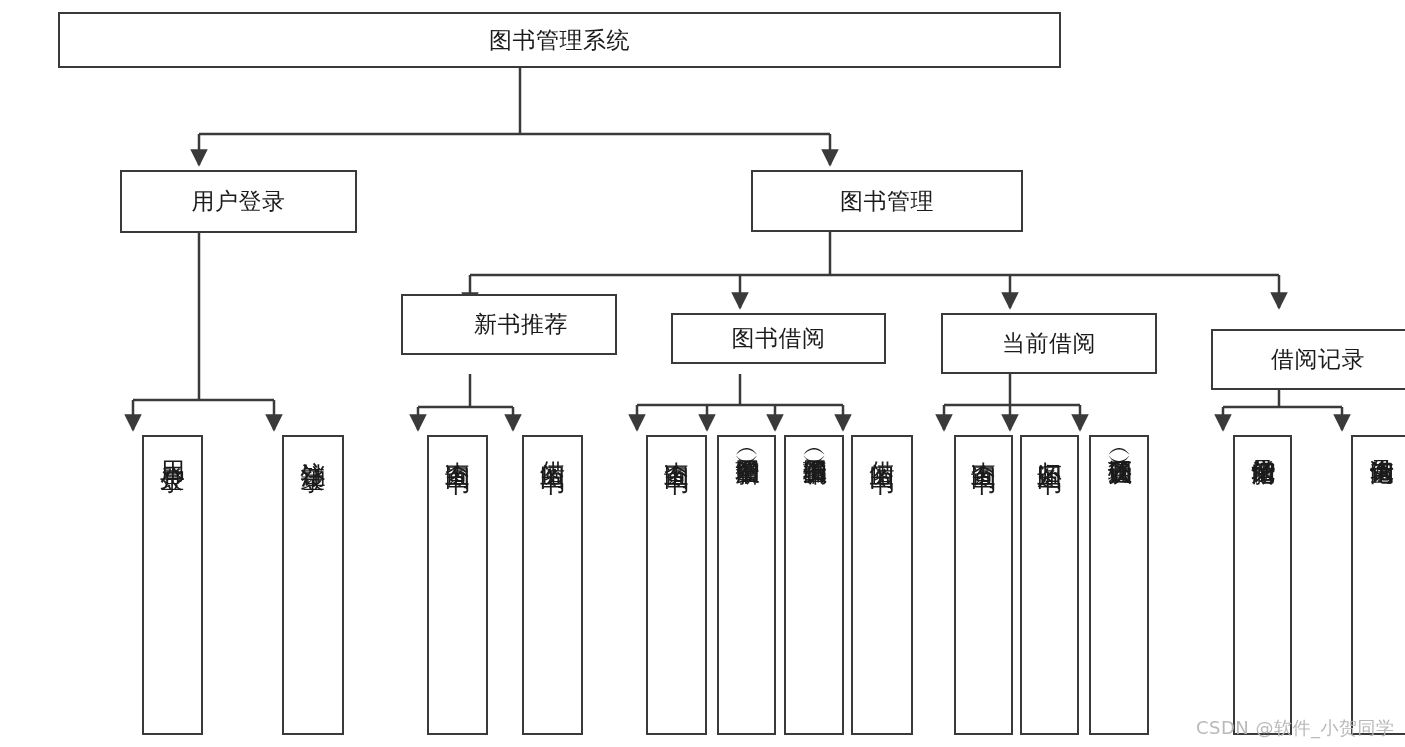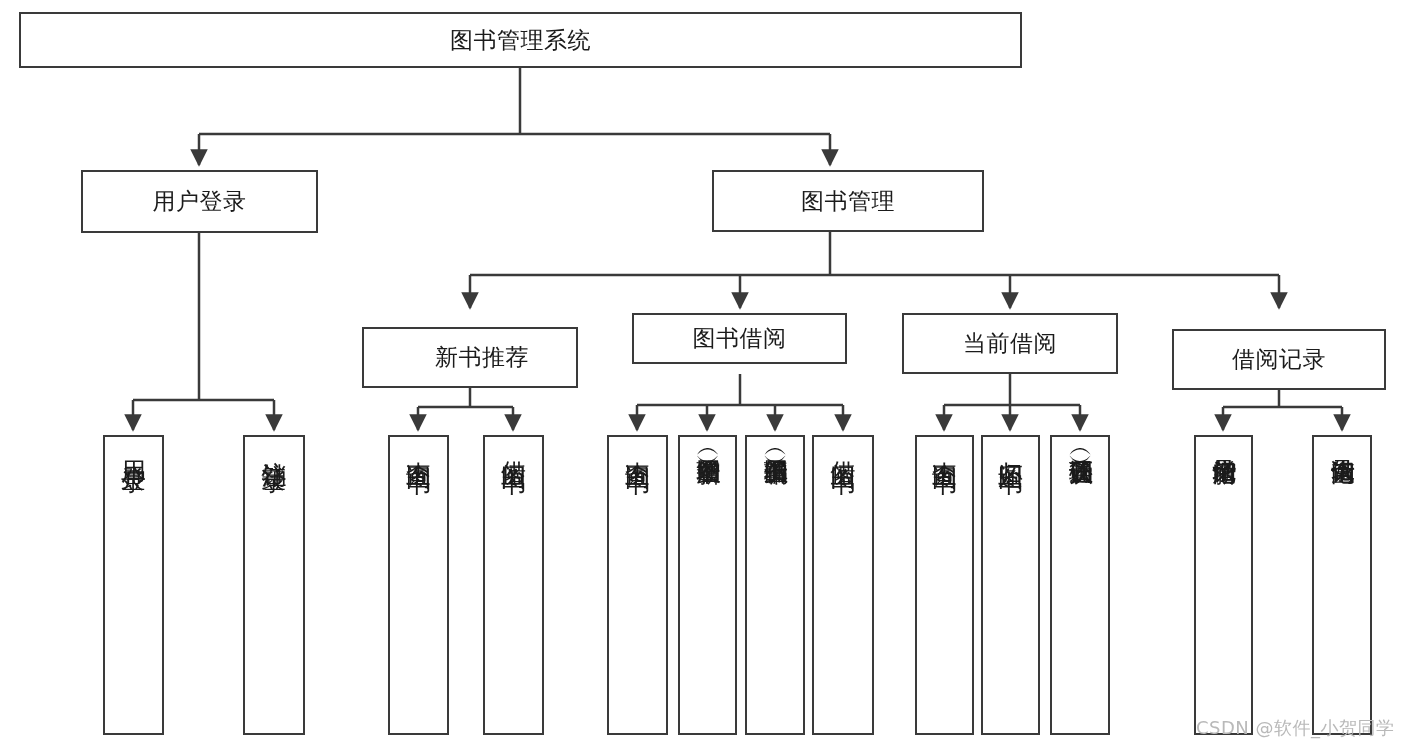--- a/index.html
+++ b/index.html
@@ -27,20 +27,21 @@
   }
   .node {
     position: absolute;
     box-sizing: border-box;
     background: #ffffff;
     border: 2.5px solid #3a3a3a;
     display: flex;
     align-items: center;
     justify-content: center;
     color: #1b1b1b;
+    margin-left: 39px;
   }
   .node .label {
     display: block;
     text-align: center;
     letter-spacing: 0.5px;
   }
   
   .node.horiz .label {
     writing-mode: horizontal-tb;
     font-size: 23px;
@@ -135,21 +136,21 @@
     <span class="label">图书管理系统</span>
   </div>
 
   <div class="node horiz" style="left:81px; top:170px; width:237px; height:63px;">
     <span class="label">用户登录</span>
   </div>
   <div class="node horiz" style="left:712px; top:170px; width:272px; height:62px;">
     <span class="label">图书管理</span>
   </div>
 
-  <div class="node horiz" style="left:362px; top:327px; width:216px; height:61px;padding-left:24px;">
+  <div class="node horiz" style="left:362px; top:294px; width:216px; height:61px;padding-left:24px;">
     <span class="label">新书推荐</span>
   </div>
   <div class="node horiz" style="left:632px; top:313px; width:215px; height:51px;">
     <span class="label">图书借阅</span>
   </div>
   <div class="node horiz" style="left:902px; top:313px; width:216px; height:61px;">
     <span class="label">当前借阅</span>
   </div>
   <div class="node horiz" style="left:1172px; top:329px; width:214px; height:61px;">
     <span class="label">借阅记录</span>

